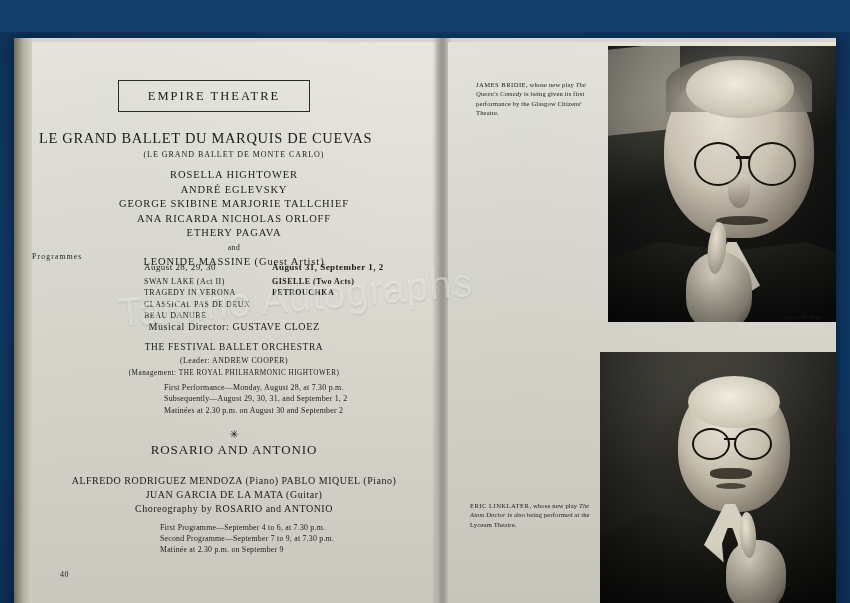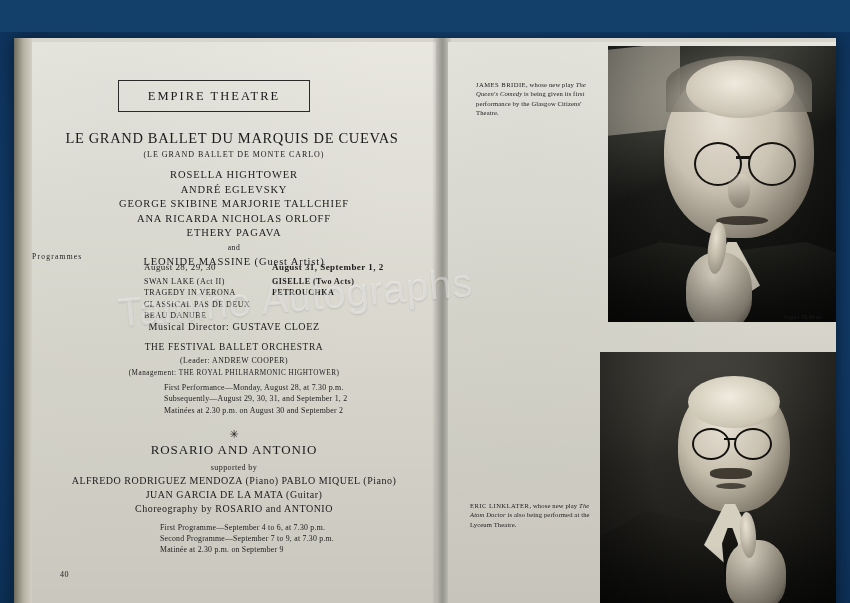--- a/index.html
+++ b/index.html
@@ -51,22 +51,22 @@
       radial-gradient(ellipse at 20% 12%, rgba(180,190,180,.18), rgba(0,0,0,0) 60%);
     pointer-events:none;
   }
   .theatre-box{
     position:absolute;left:86px;top:38px;width:190px;height:30px;
     border:1.2px solid #2a2a2a;
     display:flex;align-items:center;justify-content:center;
     letter-spacing:.16em;font-size:12.5px;
   }
   .l-title{
-    position:absolute;left:0;top:88px;width:400px;text-align:center;
-    font-size:14.5px;letter-spacing:.045em;
+    position:absolute;left:0;top:88px;width:400px;
+    font-size:14.5px;letter-spacing:.045em;padding-left:7px;
   }
   .l-subtitle{
     position:absolute;left:0;top:108px;width:404px;text-align:center;
     font-size:8px;letter-spacing:.12em;
   }
   .dancers{
     position:absolute;left:0;top:126px;width:404px;text-align:center;
     font-size:10.5px;letter-spacing:.085em;line-height:14.5px;
   }
   .dancers .small{font-size:7.6px;letter-spacing:.07em;}
@@ -281,21 +281,20 @@
 
       <div class="perf">
         <div>First Performance—Monday, August 28, at 7.30 p.m.</div>
         <div>Subsequently—August 29, 30, 31, and September 1, 2</div>
         <div>Matinées at 2.30 p.m. on August 30 and September 2</div>
       </div>
 
       <div class="star">✳</div>
 
       <div class="ra-title">ROSARIO AND ANTONIO</div>
-      <div class="ra-sub">supported by</div>
 
       <div class="ra-names">
         <div>ALFREDO RODRIGUEZ MENDOZA (Piano)      PABLO MIQUEL (Piano)</div>
         <div>JUAN GARCIA DE LA MATA (Guitar)</div>
         <div>Choreography by ROSARIO and ANTONIO</div>
       </div>
 
       <div class="ra-perf">
         <div>First Programme—September 4 to 6, at 7.30 p.m.</div>
         <div>Second Programme—September 7 to 9, at 7.30 p.m.</div>

